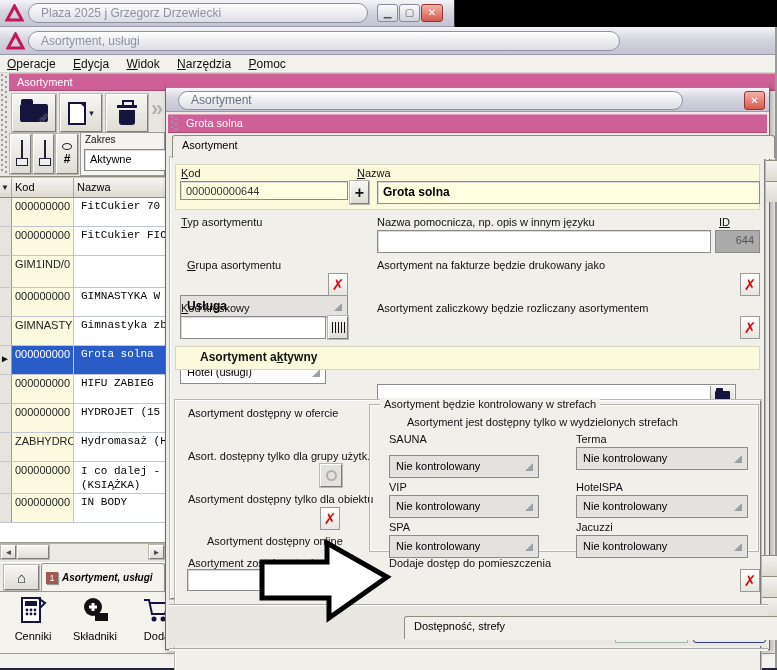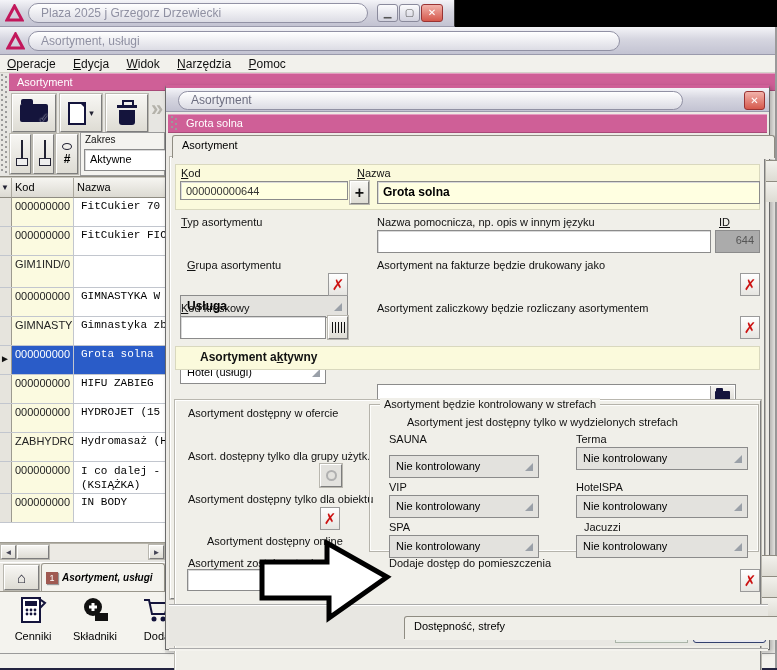--- a/index.html
+++ b/index.html
@@ -411,21 +411,21 @@
         </div>
         <div>
           <div class="lbl" style="margin-bottom: 2px;">HotelSPA</div>
           <div class="combo" style="height: 23px; position: relative;">Nie kontrolowany<span class="arr"></span></div>
         </div>
         <div>
           <div class="lbl" style="margin-bottom: 2px;">SPA</div>
           <div class="combo" style="height: 23px; position: relative;">Nie kontrolowany<span class="arr"></span></div>
         </div>
         <div>
-          <div class="lbl" style="margin-bottom: 2px; margin-left: 8px;">Jacuzzi</div>
+          <div class="lbl" style="margin-bottom: 2px;">Jacuzzi</div>
           <div class="combo" style="height: 23px; position: relative;">Nie kontrolowany<span class="arr"></span></div>
         </div>
       </div>
 
     
     <div class="abs lbl" style="left:223px;top:469px">Dodaje dostęp do pomieszczenia</div>
     
     <div class="abs xbtn" style="left:574px;top:481px;width:20px;height:23px"></div>
 
     

